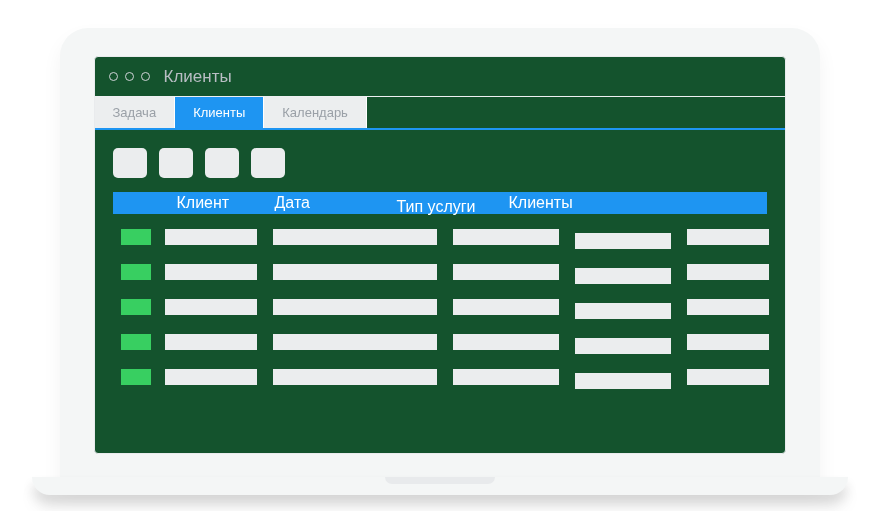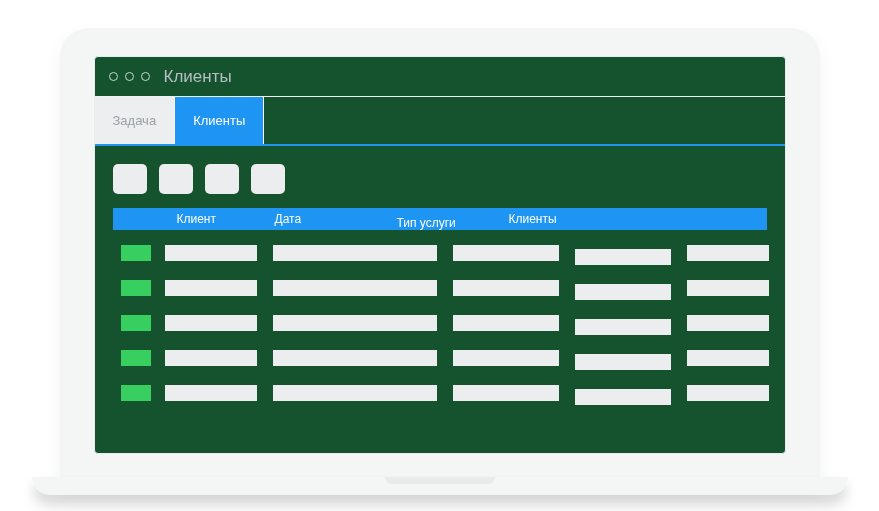--- a/index.html
+++ b/index.html
@@ -70,21 +70,21 @@
     .window-title {
       color: #b9bec4;
       font-size: 17px;
       font-weight: 300;
     }
     .tabs {
       display: flex;
       border-bottom: 2px solid #1e95f2;
     }
     .tab {
-      padding: 16px 18px;
+      padding: 8px 18px;
       font-size: 13px;
       color: #9aa0a7;
       background: #eceeef;
       border-right: 1px solid #fff;
       cursor: pointer;
     }
     .tab.active {
       background: #1e95f2;
       color: #fff;
     }
@@ -99,21 +99,21 @@
       background: #ebedee;
       border-radius: 5px;
     }
     .table {
       padding: 0 18px 18px 18px;
     }
     .thead {
       display: flex;
       background: #1e95f2;
       color: #fff;
-      font-size: 12px;
+      font-size: 16px;
       align-items: center;
       height: 22px;
     }
     .th, .td { padding: 0 8px; }
     .col-status { width: 44px; }
     .col-client { width: 110px; }
     .col-type   { width: 180px; }
     .col-date   { width: 122px; }
     .col-service{ width: 112px; margin-top: 8px; }
     .col-contact{ width: 96px;  }
@@ -152,20 +152,21 @@
         <span class="window-dot"></span>
         <span class="window-dot"></span>
         <span class="window-dot"></span>
       </div>
       <div class="window-title">Клиенты</div>
     </div>
 
     <div class="tabs">
       <div class="tab">Задача</div>
       <div class="tab active">Клиенты</div>
+      <div class="tab">Календарь</div>
     </div>
 
     <div class="toolbar">
       <div class="tool-btn"></div>
       <div class="tool-btn"></div>
       <div class="tool-btn"></div>
       <div class="tool-btn"></div>
     </div>
 
     <div class="table">

